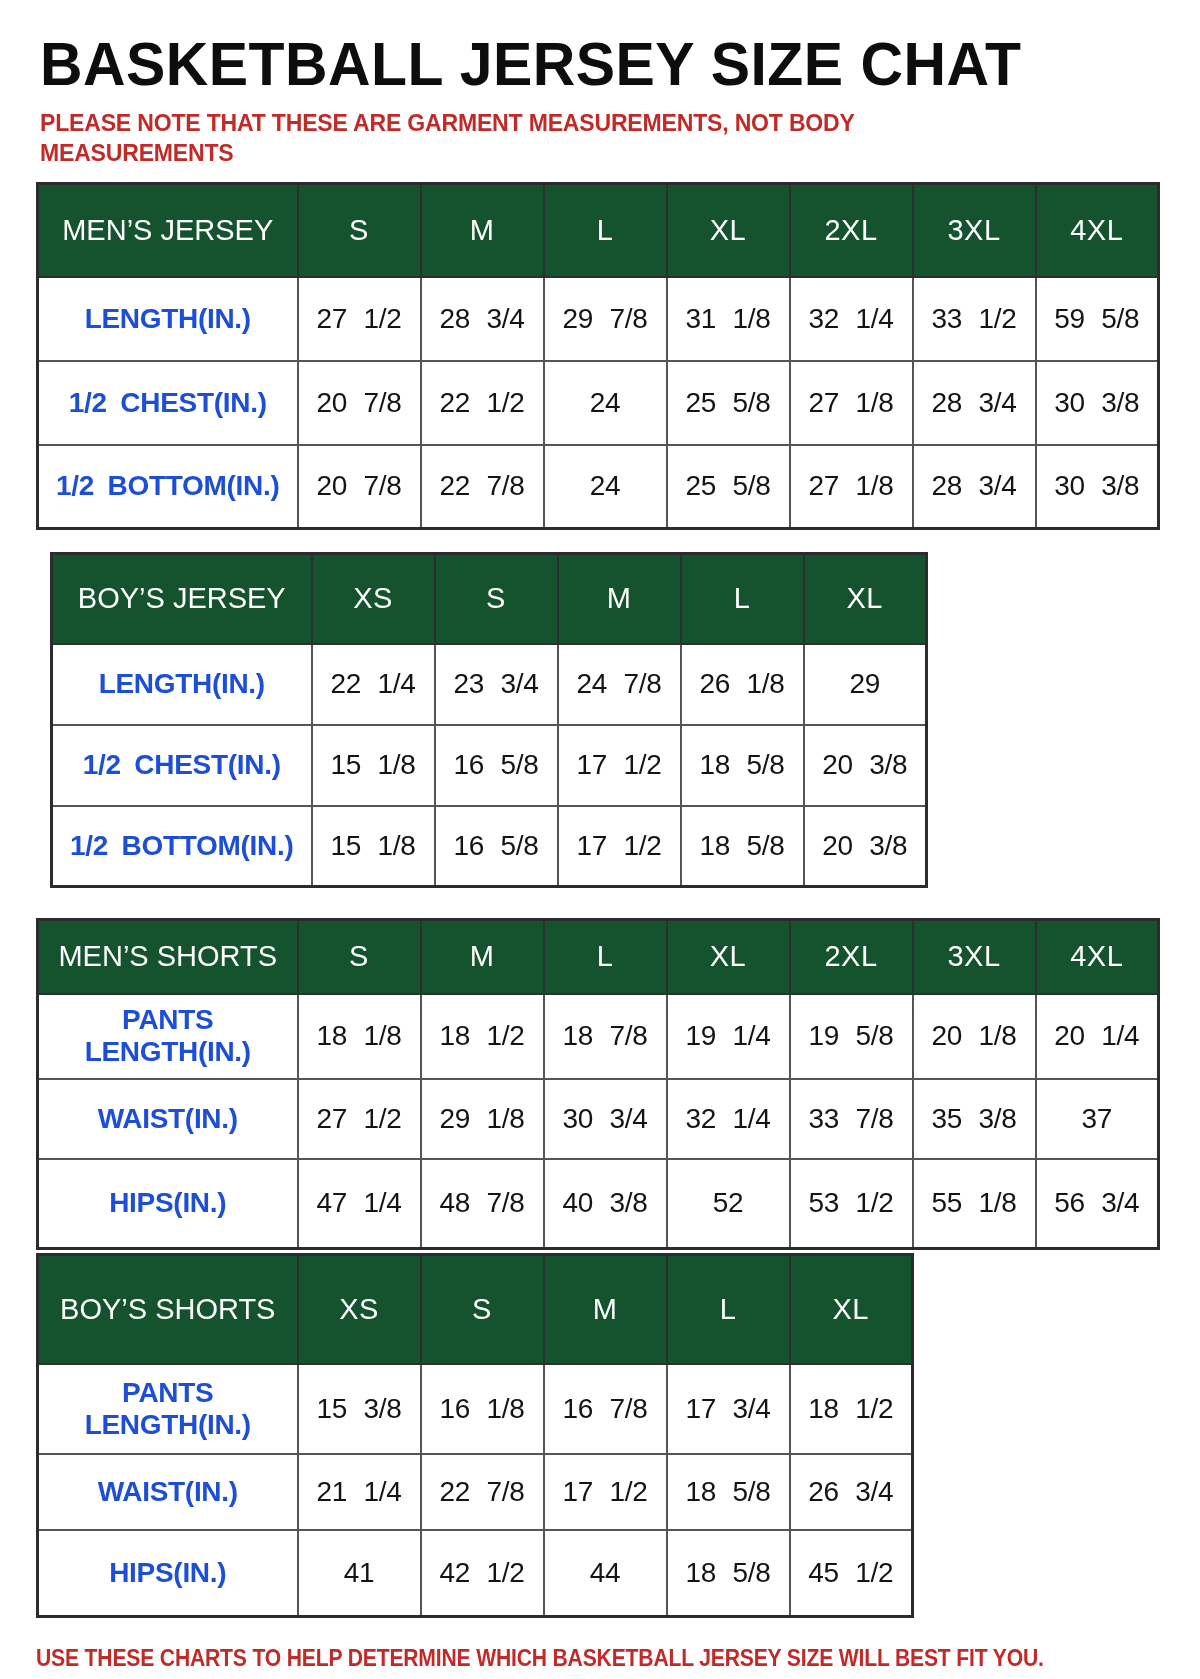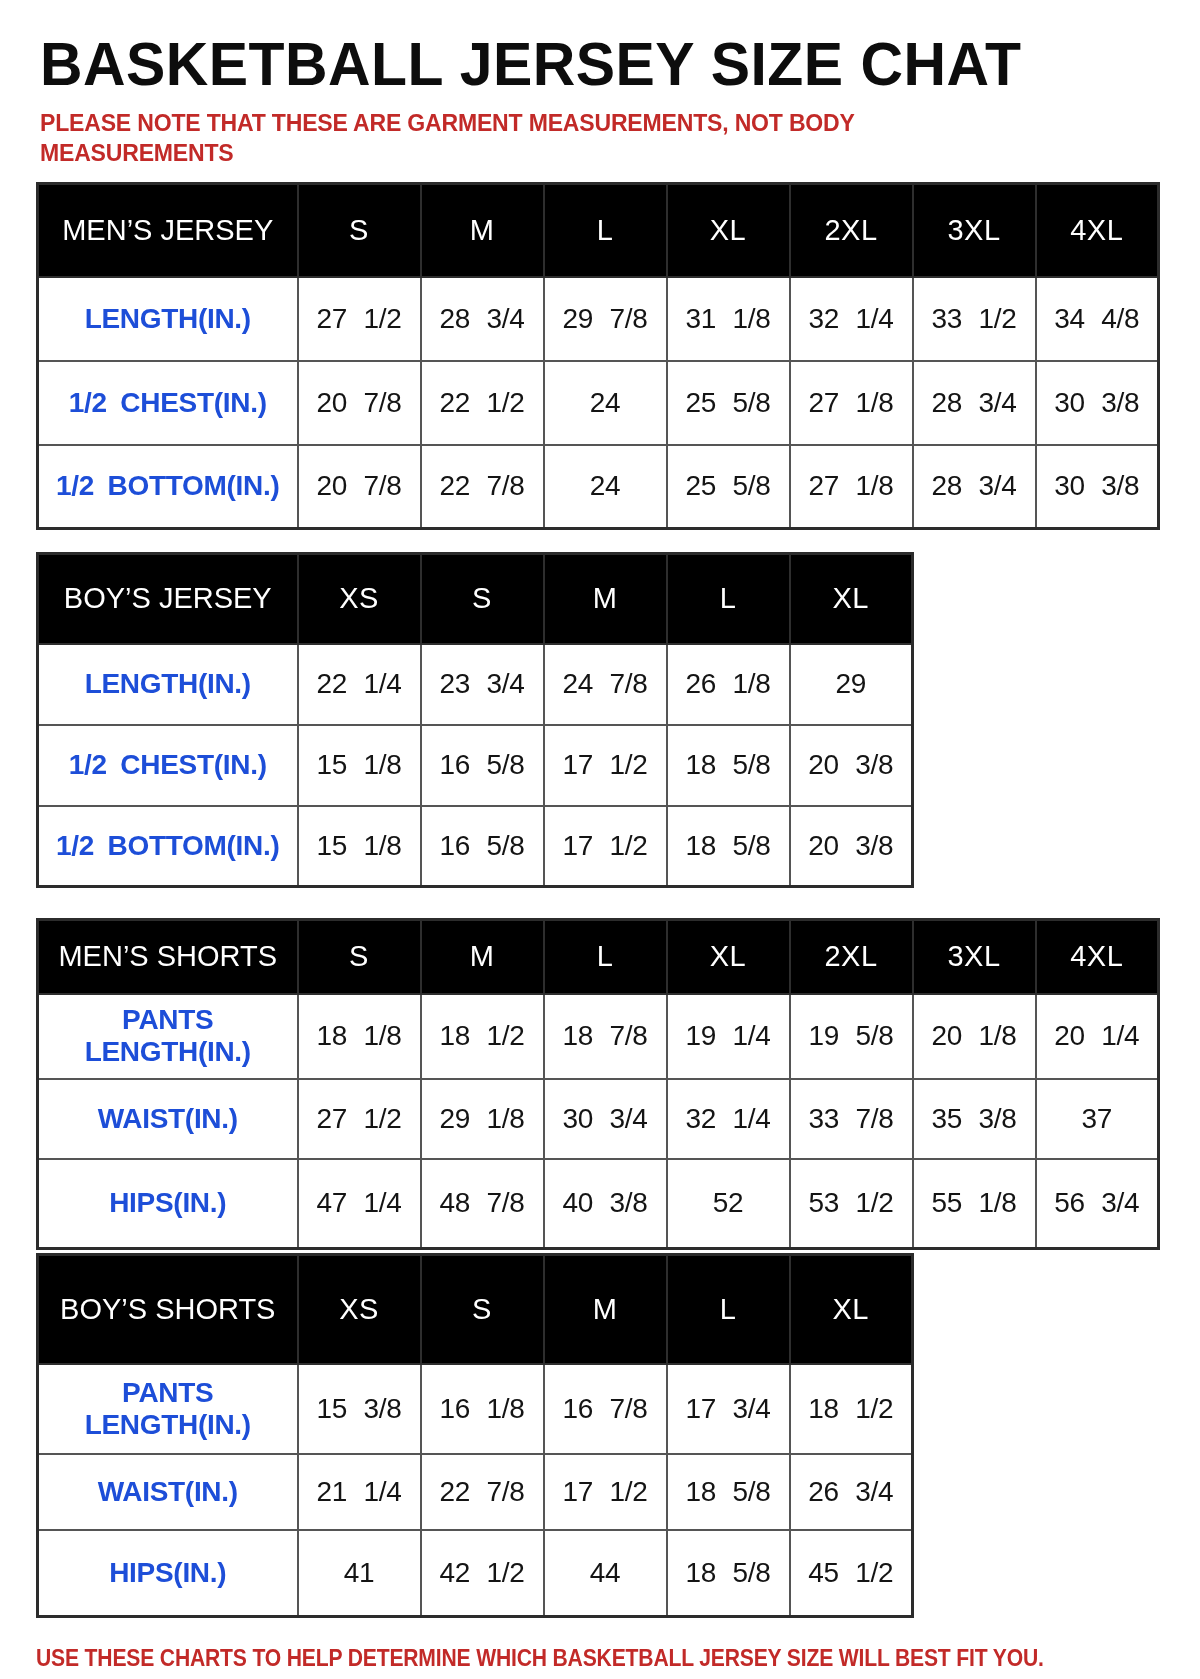--- a/index.html
+++ b/index.html
@@ -49,21 +49,21 @@
   }
   table.size-table col.col-label { width: 260px; }
   table.size-table col.col-size  { width: 123px; }
   table.size-table th, table.size-table td {
     text-align: center;
     vertical-align: middle;
     padding: 0 2px;
     overflow: hidden;
   }
   table.size-table th {
-    background: #000000;
+    background: #14532d;
     color: #ffffff;
     font-weight: normal;
     font-size: 29px;
     border: 2px solid #2e2e2e;
     letter-spacing: 0.5px;
   }
   table.size-table th.tbl-title {
     font-size: 29px;
     letter-spacing: 0px;
   }
@@ -79,21 +79,21 @@
     font-size: 28px;
     line-height: 32px;
     word-spacing: 6px;
     color: #1d4ed8;
   }
   
   .t-mens-jersey  { margin-bottom: 22px; }
   .t-mens-jersey thead tr { height: 93px; }
   .t-mens-jersey tbody tr { height: 84px; }
 
-  .t-boys-jersey  { margin-bottom: 30px; }
+  .t-boys-jersey  { margin-bottom: 30px; margin-left: 14px; }
   .t-boys-jersey thead tr { height: 90px; }
   .t-boys-jersey tbody tr { height: 81px; }
 
   .t-mens-shorts  { margin-bottom: 3px; }
   .t-mens-shorts thead tr { height: 74px; }
   .t-mens-shorts tbody tr:nth-child(1) { height: 85px; }
   .t-mens-shorts tbody tr:nth-child(2) { height: 80px; }
   .t-mens-shorts tbody tr:nth-child(3) { height: 90px; }
 
   .t-boys-shorts  { margin-bottom: 0; }
@@ -151,21 +151,21 @@
         </thead>
         <tbody>
           <tr>
             <td class="row-label">LENGTH(IN.)</td>
             <td>27 1/2</td>
             <td>28 3/4</td>
             <td>29 7/8</td>
             <td>31 1/8</td>
             <td>32 1/4</td>
             <td>33 1/2</td>
-            <td>34 4/8</td>
+            <td>59 5/8</td>
           </tr>
           <tr>
             <td class="row-label">1/2 CHEST(IN.)</td>
             <td>20 7/8</td>
             <td>22 1/2</td>
             <td>24</td>
             <td>25 5/8</td>
             <td>27 1/8</td>
             <td>28 3/4</td>
             <td>30 3/8</td>

